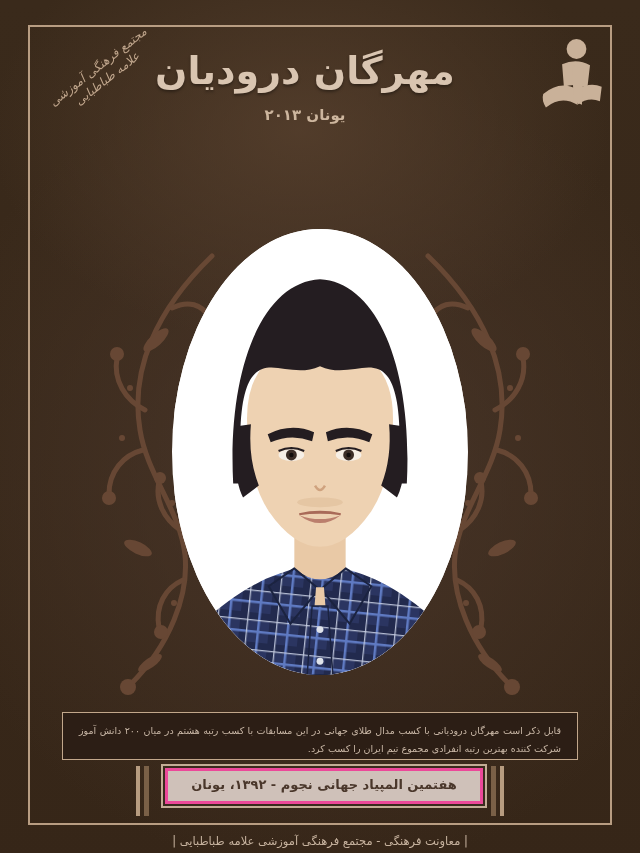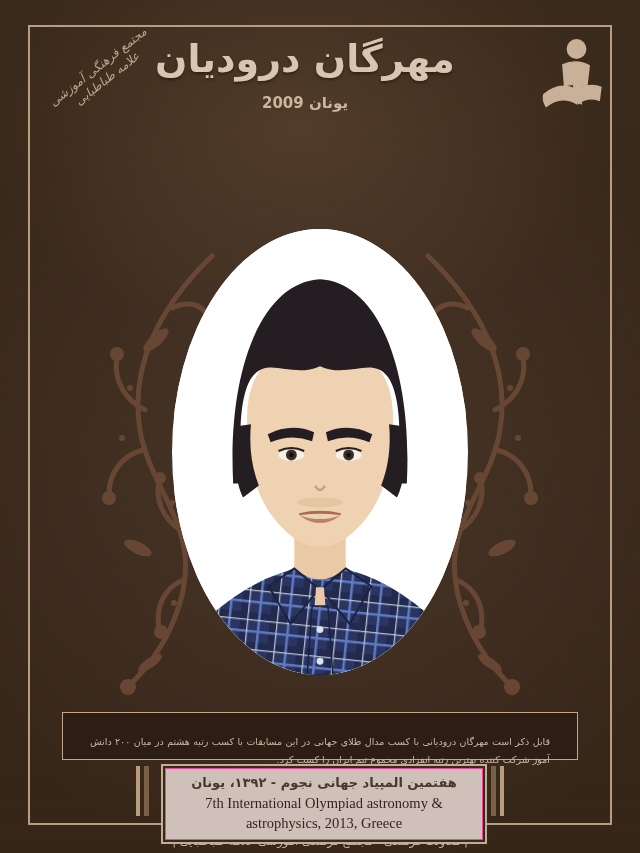--- a/index.html
+++ b/index.html
@@ -11,47 +11,47 @@
       radial-gradient(ellipse 520px 520px at 320px 470px, rgba(76,56,44,.85) 0%, rgba(76,56,44,0) 78%),
       linear-gradient(#3a2a1b,#33231561);
     background-color:#38281a;
   }
   .frame{position:absolute;left:28px;top:25px;right:28px;bottom:28px;border:2px solid #b89d82;pointer-events:none;}
   .signature{
     position:absolute;left:28px;top:58px;width:150px;color:#c8ad93;font-size:12px;line-height:1.25;
     transform:rotate(-38deg);text-align:center;font-style:italic;opacity:.95;
   }
   .logo{position:absolute;right:32px;top:36px;width:72px;height:80px;}
-  .titleblock{position:absolute;left:0;right:50px;top:36px;text-align:center;color:#d9c5b1;margin-left:20px;}
+  .titleblock{position:absolute;left:0;right:50px;top:48px;text-align:center;color:#d9c5b1;margin-left:20px;}
   .title1{font-size:38px;font-weight:bold;line-height:1.25;text-shadow:0 2px 3px rgba(0,0,0,.35);}
   .title2{font-size:46px;font-weight:bold;line-height:1.15;margin-top:2px;text-shadow:0 2px 3px rgba(0,0,0,.35);}
   .subtitle{font-size:15px;font-weight:bold;color:#cdb69e;margin-top:10px;}
   .flourish{position:absolute;top:248px;width:140px;height:450px;z-index:1;opacity:.92;}
   .flourish.left{left:84px;}
   .flourish.right{right:84px;transform:scaleX(-1);}
   .oval{
     position:absolute;left:172px;top:229px;width:296px;height:446px;border-radius:50%;
     background:#fff;overflow:hidden;z-index:2;
   }
   .oval svg{display:block;width:100%;height:100%;}
   .goldline{
     position:absolute;left:0;right:0;top:671px;text-align:center;z-index:3;
     color:#f3b92a;font-size:21px;font-weight:bold;text-shadow:0 1px 2px rgba(0,0,0,.5);
   }
   .notebox{
     position:absolute;left:62px;right:62px;top:712px;height:48px;box-sizing:border-box;
     background:#2c1e15;border:1px solid #c2a78b;padding:5px 12px 0 12px;z-index:3;
   }
-  .notebox p{margin:15px;color:#c9b7a6;font-size:9.5px;line-height:1.85;text-align:justify;}
+  .notebox p{margin:4px;color:#c9b7a6;font-size:9.5px;line-height:1.85;text-align:justify;}
   .eventbox-outer{
     position:absolute;left:161px;width:318px;top:764px;z-index:3;
     border:2px solid #c3ad96;background:#3a2a1d;padding:2px;
   }
   .eventbox{
-    background:#cfc1b9;border:1px solid #ec4899;text-align:center;padding:4px 6px 6px 6px;
+    background:#cfc1b9;border:3px solid #ec4899;text-align:center;padding:4px 6px 6px 6px;
   }
   .event-fa{font-size:13px;font-weight:bold;color:#4a372b;line-height:1.5;}
   .event-en{font-family:"Liberation Serif","DejaVu Serif",serif;font-size:14.5px;color:#33241c;line-height:1.4;}
   .sidebar{position:absolute;top:766px;height:50px;z-index:3;}
   .bar-tan{background:#b79c80;}
   .bar-dark{background:#7a6047;}
   .footer{
     position:absolute;left:0;right:0;bottom:3px;text-align:center;
     color:#c6b29e;font-size:11.5px;line-height:1.6;
   }
@@ -73,21 +73,21 @@
       <circle cx="45" cy="13" r="11"></circle>
       <path d="M29,30 Q45,23 60,31 L57,57 Q45,50 31,55 Z"></path>
       <path d="M8,63 Q27,47 46,58 L46,75 Q28,64 11,78 Q6,70 8,63 Z"></path>
       <path d="M46,58 Q60,49 73,55 L71,71 Q58,66 46,75 Z"></path>
       <path d="M40,31 L53,35 L51,75 L42,71 Z"></path>
     </g>
   </svg>
 
   <div class="titleblock" dir="rtl">
     <div class="title1">مهرگان درودیان</div>
-    <div class="subtitle">یونان 2009</div>
+    <div class="subtitle">یونان ۲۰۱۳</div>
   </div>
 
   <svg class="flourish left" viewBox="0 0 140 450" aria-hidden="true">
     <g fill="none" stroke="#6b4a36" stroke-width="5" stroke-linecap="round">
       <path d="M128,8 C72,62 46,122 56,182 C63,227 96,262 101,307 C105,347 86,397 46,437"></path>
       <path d="M61,162 C41,152 29,132 33,110"></path>
       <path d="M59,202 C39,207 25,224 25,246"></path>
       <path d="M96,282 C79,270 71,252 75,234"></path>
       <path d="M99,332 C81,340 71,358 75,380"></path>
       <path d="M88,60 C104,52 118,56 126,70"></path>
@@ -189,19 +189,18 @@
   </div>
 
   <div class="sidebar bar-tan" style="left:136px;width:4px;"></div>
   <div class="sidebar bar-dark" style="left:144px;width:5px;"></div>
   <div class="sidebar bar-dark" style="right:144px;width:5px;"></div>
   <div class="sidebar bar-tan" style="right:136px;width:4px;"></div>
 
   <div class="eventbox-outer">
     <div class="eventbox">
       <div class="event-fa" dir="rtl">هفتمین المپیاد جهانی نجوم - ۱۳۹۲، یونان</div>
-      <div class="event-en">7th International Olympiad astronomy &amp; astrophysics, 2013, Greece</div>
     </div>
   </div>
 
   <div class="footer" dir="rtl">| معاونت فرهنگی - مجتمع فرهنگی آموزشی علامه طباطبایی |</div>
 
 </div>
 
 </body></html>

